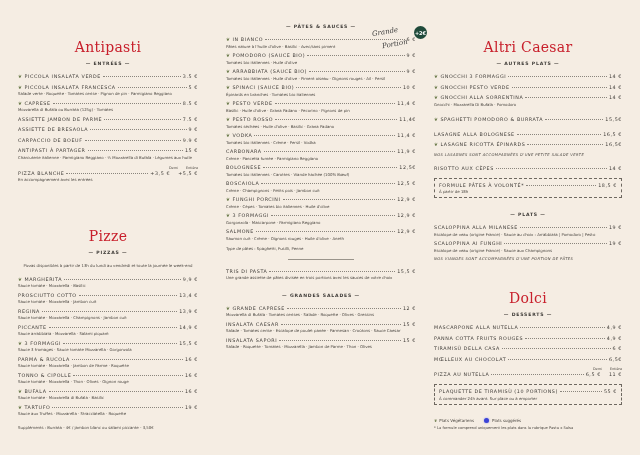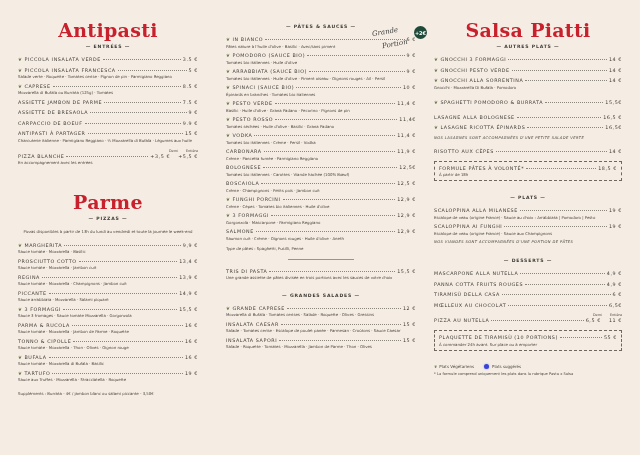--- a/index.html
+++ b/index.html
@@ -12,24 +12,25 @@
   }
   .col { position: absolute; top: 0; height: 455px; }
   .col-1 { left: 18px; width: 180px; }
   .col-2 { left: 226px; width: 190px; }
   .col-3 { left: 434px; width: 188px; }
 
   .title {
     font-family: "DejaVu Serif", serif;
     color: #c8202c;
     text-align: center;
-    font-size: 19px;
-    font-weight: bold;
+    font-size: 14px;
+    font-weight: normal;
     letter-spacing: 0.3px;
     line-height: 20px;
+    margin-top: 17px;
   }
   .subtitle {
     text-align: center;
     font-size: 4.6px;
     font-weight: bold;
     letter-spacing: 0.8px;
     color: #3d3a36;
     margin-top: 4px;
     margin-bottom: 8px;
   }
@@ -218,21 +219,21 @@
     <div class="row dual-row">
       <span class="name">PIZZA BLANCHE</span>
       <span class="dots"></span>
       <span class="price">+3,5 €</span>
       <span class="price2">+5,5 €</span>
     </div>
     <div class="desc">En accompagnement avec les entrées</div>
   </div>
 
   <div style="height:22px"></div>
-  <h1 class="title">Parme</h1>
+  <h1 class="title">Pizze</h1>
   <div class="subtitle">— PIZZAS —</div>
   <div class="center-note">Pizzas disponibles à partir de 13h du lundi au vendredi et toute la journée le week-end</div>
   <div id="pizze-list">
       <div class="item">
         <div class="row">
           <span class="veg">❦</span>
           <span class="name">MARGHERITA</span>
           <span class="dots"></span>
           <span class="price">9,9 €</span>
         </div>
@@ -469,21 +470,21 @@
 </div>
 
 <div class="badge-area">
   <span class="script" style="left:0;top:2px">Grande</span>
   <span class="script" style="left:10px;top:14px">Portion</span>
   <span class="badge-circle">+2€</span>
 </div>
 
 <div class="col col-3">
   <div style="height:20px"></div>
-  <h1 class="title">Salsa Piatti</h1>
+  <h1 class="title">Altri Caesar</h1>
   <div class="subtitle">— AUTRES PLATS —</div>
   <div id="gnocchi-list">
       <div class="item">
         <div class="row">
           <span class="veg">❦</span>
           <span class="name">GNOCCHI 3 FORMAGGI</span>
           <span class="dots"></span>
           <span class="price">14 €</span>
         </div>
       </div>
@@ -570,20 +571,21 @@
           <span class="name">SCALOPPINA AI FUNGHI</span>
           <span class="dots"></span>
           <span class="price">19 €</span>
         </div>
         <div class="desc">Escalope de veau (origine France) · Sauce aux Champignons</div>
       </div>
     </div>
   <div class="italic-note">NOS VIANDES SONT ACCOMPAGNÉES D'UNE PORTION DE PÂTES</div>
 
   <div style="height:10px"></div>
+  <h1 class="title">Dolci</h1>
   <div class="subtitle">— DESSERTS —</div>
   <div id="dolci-list">
       <div class="item">
         <div class="row">
           <span class="name">MASCARPONE ALLA NUTELLA</span>
           <span class="dots"></span>
           <span class="price">4,9 €</span>
         </div>
       </div>
       <div class="item">

